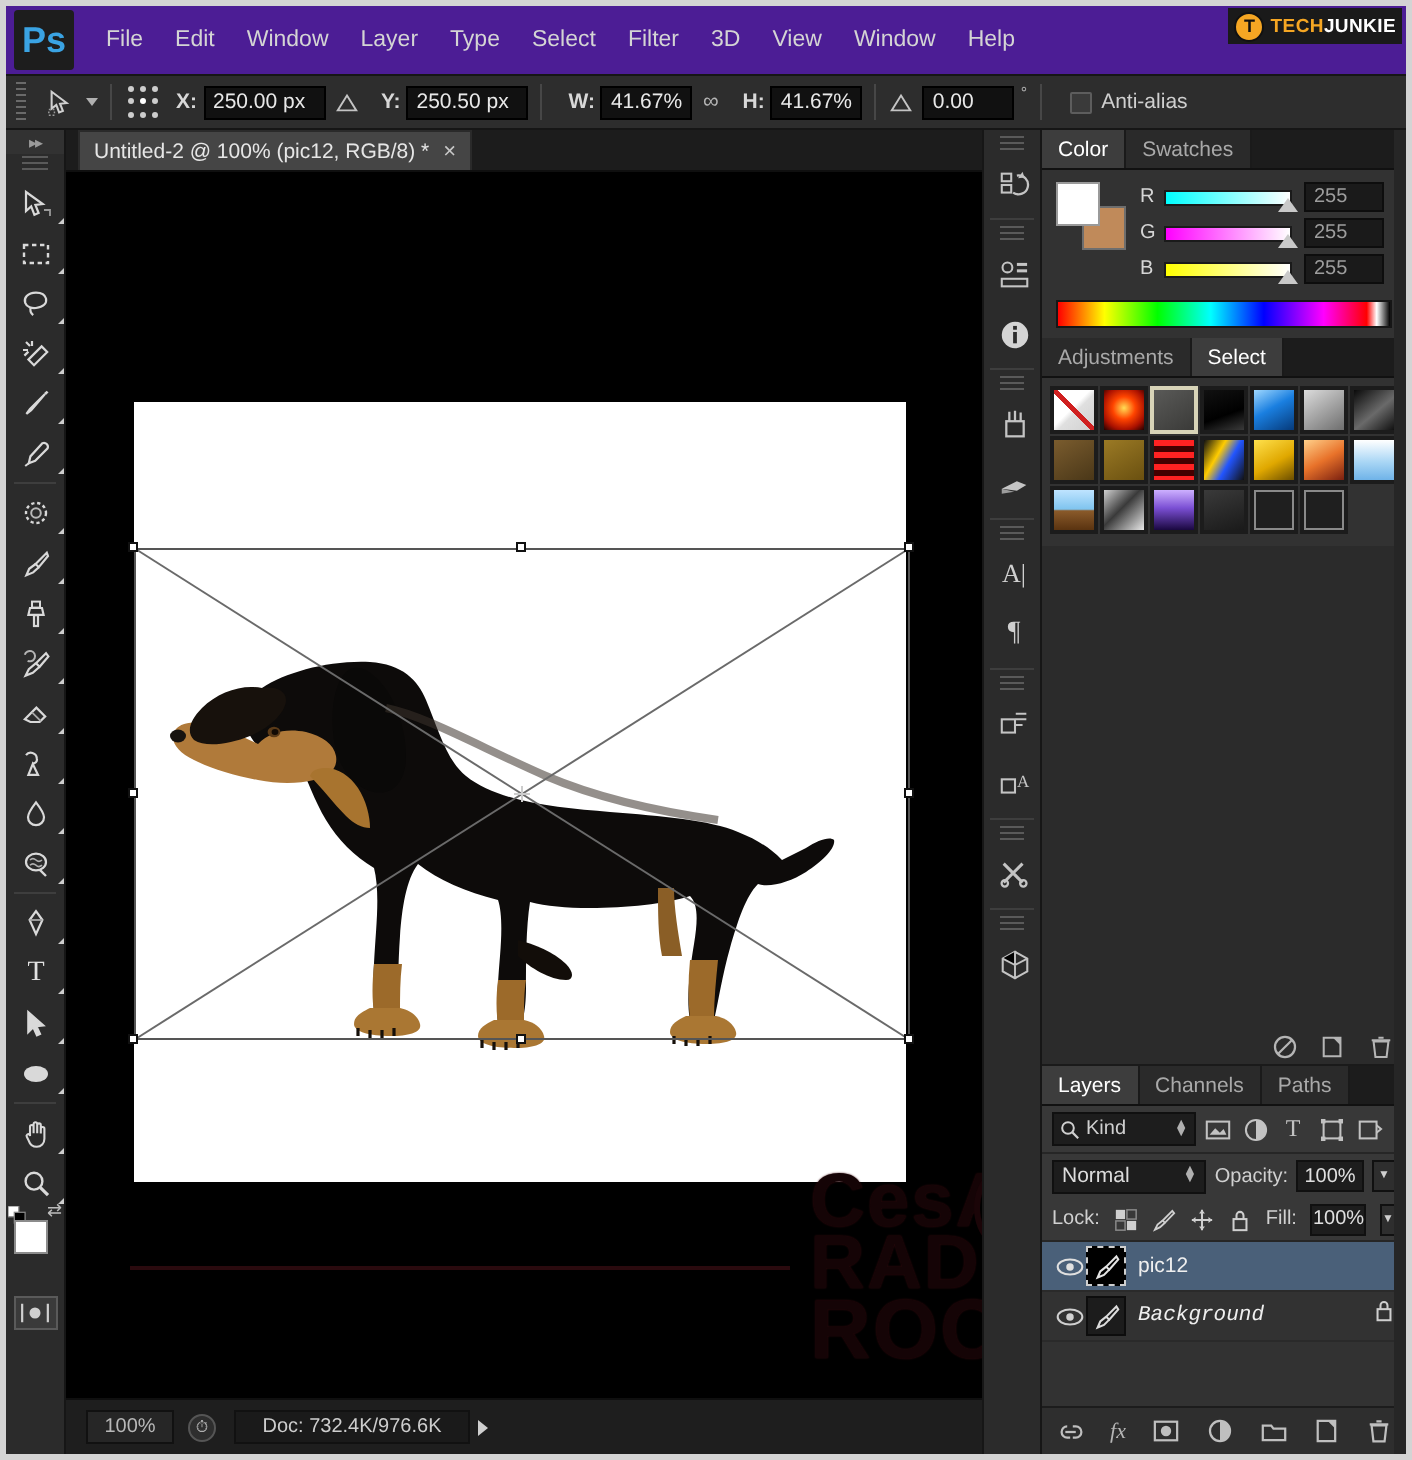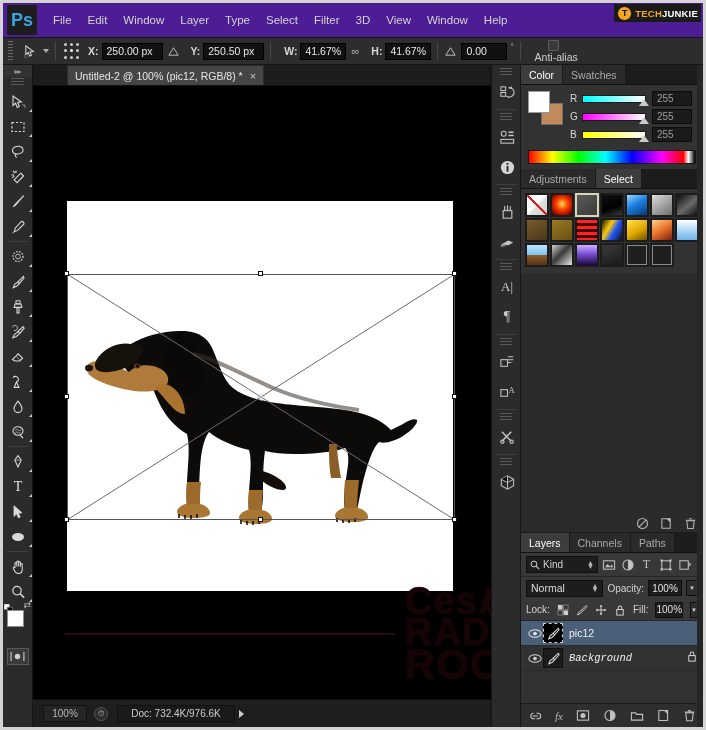--- a/index.html
+++ b/index.html
@@ -89,21 +89,21 @@
     font-family: "Liberation Sans", sans-serif;
   }
   .w-f { width: 61px; }
   .w-s { width: 46px; }
   .link-ico { margin: 0 5px; color: #b5b5b5; font-size: 11px; }
   .deg { color: #b5b5b5; font-size: 8px; margin-left: 3px; align-self: flex-start; margin-top: 4px; }
   .aa-check {
     width: 11px; height: 11px; background: #3a3a3a;
     border: 1px solid #5d5d5d; margin-right: 5px; border-radius: 1px;
   }
-  .aa-wrap { display: flex; align-items: center; margin-left: 8px; flex-direction: column; }
+  .aa-wrap { display: flex; align-items: flex-end; margin-left: 8px; }
 
   
   .toolbar {
     position: absolute; left: 0; top: 62px; width: 30px; bottom: 0;
     background: #2b2b2b; border-right: 1px solid #161616;
   }
   .tb-head {
     height: 12px; display: flex; align-items: center; justify-content: center;
     background: #323232;
   }
@@ -139,21 +139,21 @@
     width: 22px; height: 17px; margin: 4px auto 0;
     border: 1px solid #5a5a5a; background: #3a3a3a;
     display: flex; align-items: center; justify-content: center;
     color: #d0d0d0; font-size: 9px;
   }
 
   
   .tabstrip {
     position: absolute; left: 30px; top: 62px; right: 182px; height: 21px;
     background: #1c1c1c; border-bottom: 1px solid #0f0f0f;
-    display: flex; align-items: flex-end; padding-left: 28px;
+    display: flex; align-items: flex-end;
   }
   .doctab {
     background: #454545; height: 20px; display: flex; align-items: center;
     padding: 0 7px; font-size: 10.5px; color: #e6e6e6;
     border: 1px solid #2a2a2a; border-bottom: none; margin-left: 6px;
   }
   .tab-close { margin-left: 7px; color: #c8c8c8; font-size: 11px; }
 
   
   .canvasarea {

